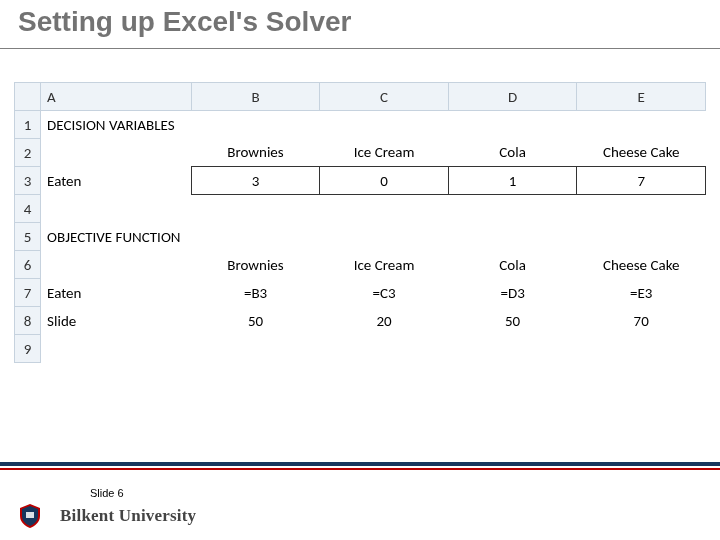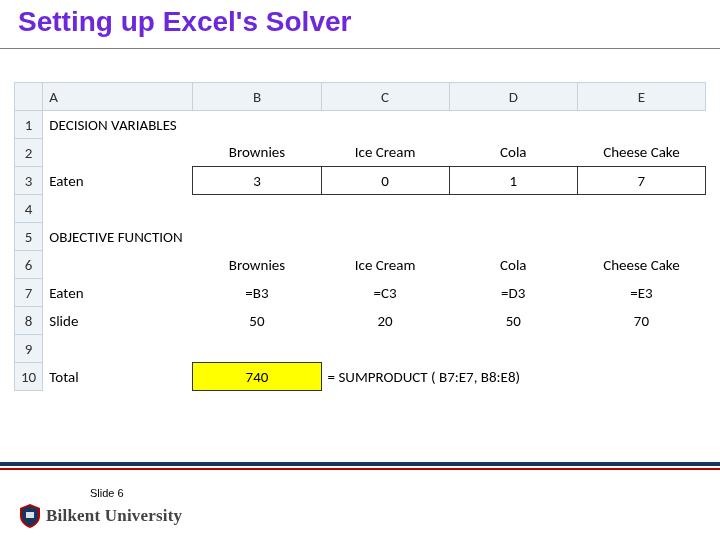--- a/index.html
+++ b/index.html
@@ -1,20 +1,20 @@
 <!DOCTYPE html>
 <html><head>
 <meta charset="utf-8">
 <style>
   * { box-sizing: border-box; margin: 0; padding: 0; }
   html, body { width: 720px; height: 540px; font-family: Arial, Helvetica, sans-serif; background: #fff; }
   .slide { position: relative; width: 720px; height: 540px; }
   .title {
     position: absolute; left: 18px; top: 6px; font-size: 28px; font-weight: bold;
-    color: #6d28d9;
+    color: #737373;
   }
   .title-rule {
     position: absolute; left: 0; top: 48px; width: 720px; height: 1px; background: #7f7f7f;
   }
   .sheet {
     position: absolute; left: 14px; top: 82px; width: 692px;
     font-family: Calibri, Arial, sans-serif; font-size: 15px; color: #000;
   }
   .sheet table { border-collapse: collapse; width: 100%; }
   .sheet td, .sheet th { height: 28px; padding: 0 6px; }
@@ -24,21 +24,21 @@
   .A { width: 150px; }
   .B, .C, .D, .E { width: 128px; text-align: center; }
   .section-head { font-weight: normal; text-align: left; }
   .A { text-align: left; padding-left: 12px; }
   .val-border { border: 1px solid #333; }
   .highlight { background: #ffff00; }
   .formula-cell { text-align: left; padding-left: 10px; }
   .footer-line1 { position: absolute; left: 0; top: 462px; width: 720px; height: 4px; background: #17365d; }
   .footer-line2 { position: absolute; left: 0; top: 468px; width: 720px; height: 2px; background: #b80000; }
   .slide-num { position: absolute; left: 90px; top: 487px; font-size: 11px; font-family: Arial, sans-serif; }
-  .logo { position: absolute; left: 14px; bottom: 12px; display: flex; align-items: center; gap: 6px; padding-left: 6px; }
+  .logo { position: absolute; left: 14px; bottom: 12px; display: flex; align-items: center; gap: 20px; padding-left: 6px; }
   .logo-shield { width: 20px; height: 24px; }
   .logo-text { font-family: Georgia, 'Times New Roman', serif; font-size: 17px; font-weight: bold; color: #444; letter-spacing: 0.2px; }
 </style>
 </head>
 <body>
 
 <div class="slide">
   <div class="title">Setting up Excel's Solver</div>
   <div class="title-rule"></div>
 
@@ -116,26 +116,20 @@
         <td class="E">70</td>
       </tr>
       <tr>
         <td class="rownum">9</td>
         <td class="A"></td>
             <td class="B"></td>
             <td class="C"></td>
             <td class="D"></td>
             <td class="E"></td>
       </tr>
-      <tr>
-        <td class="rownum">10</td>
-        <td class="A">Total</td>
-        <td class="B val-border highlight">740</td>
-        <td class="C formula-cell" colspan="3">= SUMPRODUCT ( B7:E7, B8:E8)</td>
-      </tr>
     </tbody>
       </table>
   </div>
 
   <div class="footer-line1"></div>
   <div class="footer-line2"></div>
   <div class="slide-num">Slide 6</div>
 
   <div class="logo">
     <svg class="logo-shield" viewBox="0 0 20 24">

